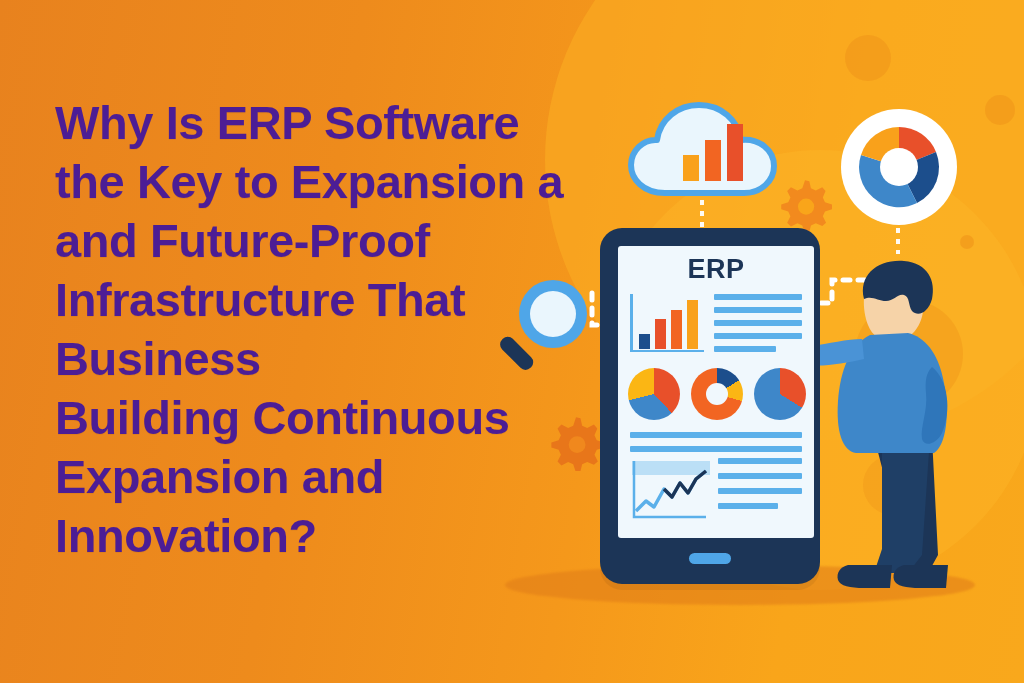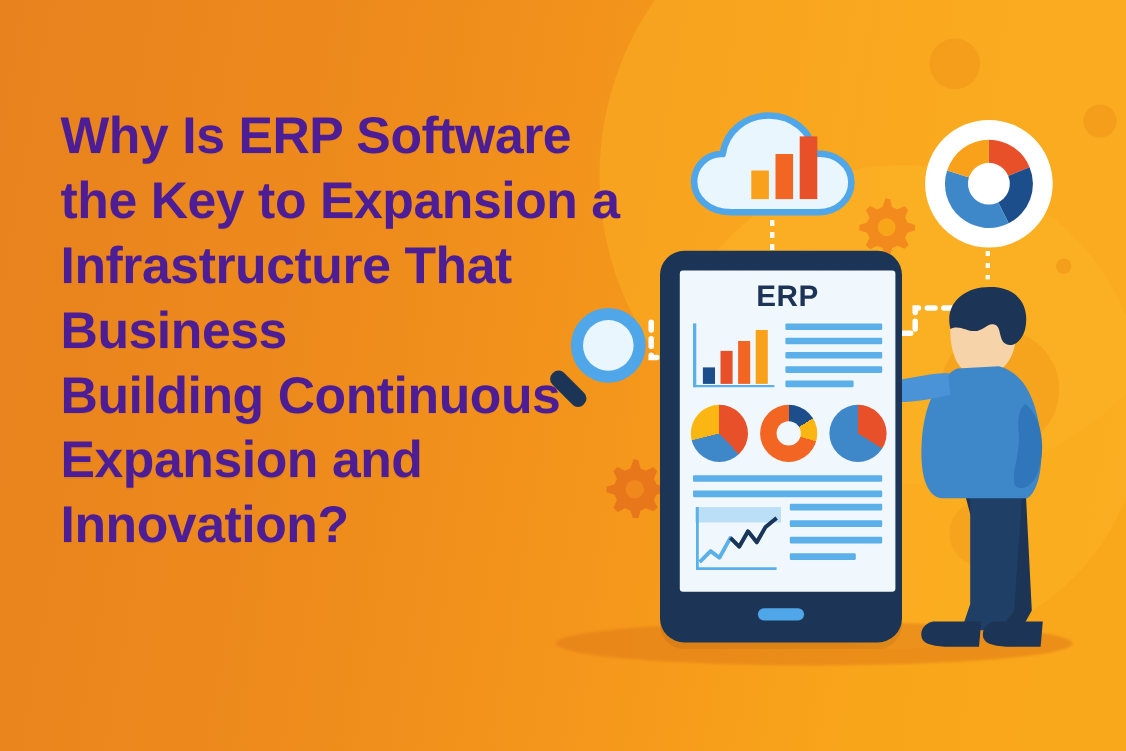--- a/index.html
+++ b/index.html
@@ -241,20 +241,21 @@
         <div class="tline" style="width:72%"></div>
       </div>
 
     </div>
     <div class="tablet-home"></div>
   </div>
 
   <h1 class="headline">
     <span>Why Is ERP Software</span>
     <span>the Key to Expansion a</span>
+    <span>and Future-Proof</span>
     <span>Infrastructure That</span>
     <span>Business</span>
     <span>Building Continuous</span>
     <span>Expansion and</span>
     <span>Innovation?</span>
   </h1>
 
 </div>
 
 </body></html>

